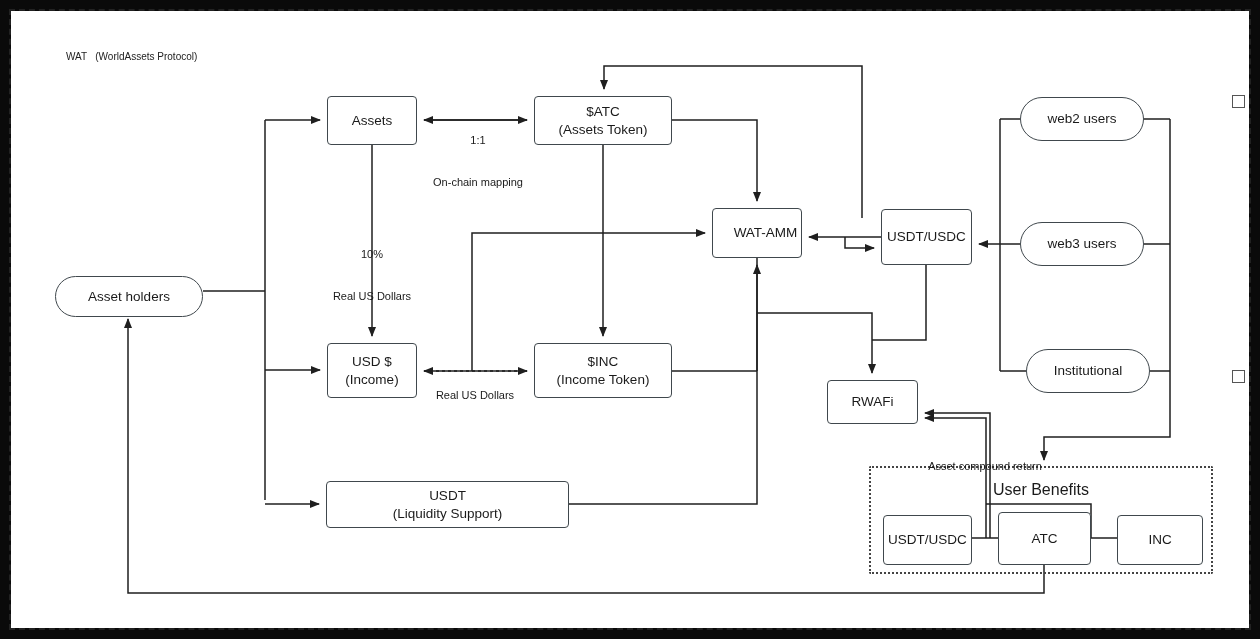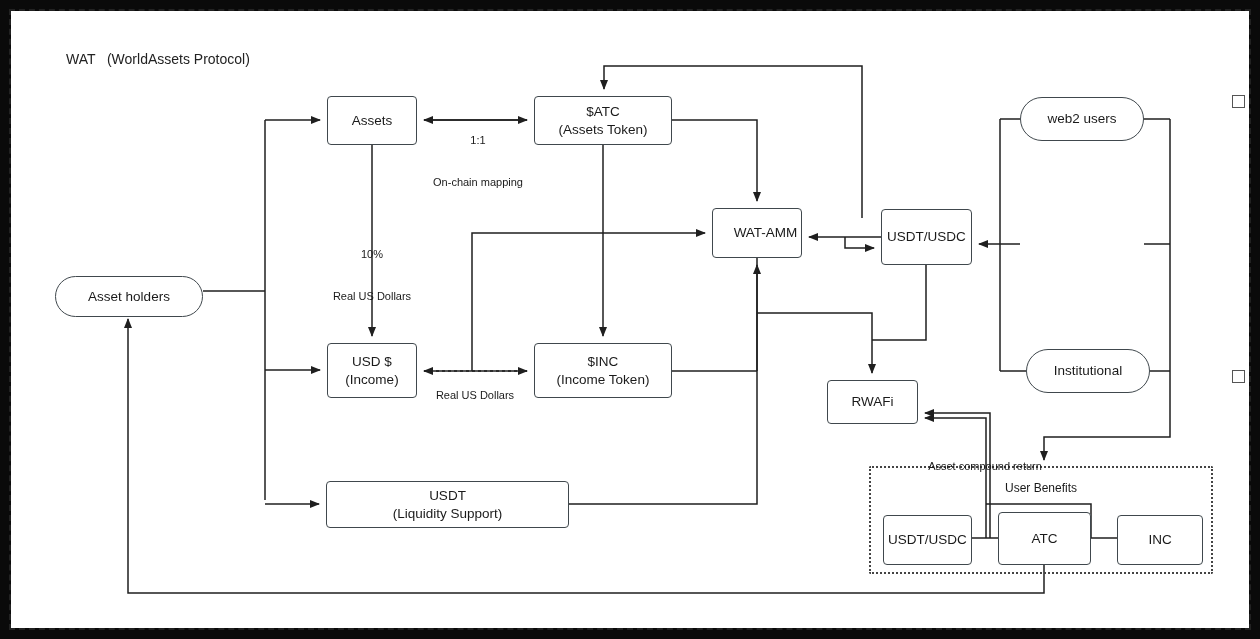--- a/index.html
+++ b/index.html
@@ -14,26 +14,26 @@
 
   #canvas{position:absolute;left:0;top:0;width:1260px;height:639px;z-index:10;}
 
   .node{position:absolute;box-sizing:border-box;background:#fff;border:1.4px solid #40484d;
         display:flex;align-items:center;justify-content:center;text-align:center;
         font-size:13.5px;color:#1a1a1a;line-height:1.32;z-index:20;}
   .node.rect{border-radius:4px;}
   .node.pill{border-radius:24px;}
   .node .l2{display:block;}
 
-  #title{position:absolute;left:66px;top:51px;font-size:14px;color:#222;z-index:25;white-space:pre;}
+  #title{position:absolute;left:66px;top:51px;font-size:10px;color:#222;z-index:25;white-space:pre;}
 
   #benefits{position:absolute;left:869px;top:466px;width:344px;height:108px;
             border:2px dotted #444;box-sizing:border-box;border-radius:2px;z-index:12;background:transparent;}
   #benefits-title{position:absolute;left:869px;top:481px;width:344px;text-align:center;
-            font-size:12px;color:#1a1a1a;z-index:25;}
+            font-size:16px;color:#1a1a1a;z-index:25;}
 
   .elabel{position:absolute;font-size:11px;color:#1a1a1a;text-align:center;line-height:1.3;z-index:30;
           background:transparent;white-space:pre;}
 </style>
 </head>
 <body>
 
 <div id="screen">
   <div id="frame"></div>
 
@@ -145,20 +145,23 @@
   </div>
 
   <div class="node rect" style="left:827px;top:380px;width:91px;height:44px;">
     <span><span>RWAFi</span></span>
   </div>
 
   <div class="node pill" style="left:1020px;top:97px;width:124px;height:44px;">
     <span><span>web2  users</span></span>
   </div>
 
+  <div class="node pill" style="left:1020px;top:222px;width:124px;height:44px;">
+    <span><span>web3  users</span></span>
+  </div>
 
   <div class="node pill" style="left:1026px;top:349px;width:124px;height:44px;">
     <span><span>Institutional</span></span>
   </div>
 
   <div class="node rect" style="left:883px;top:515px;width:89px;height:50px;">
     <span><span>USDT/USDC</span></span>
   </div>
 
   <div class="node rect" style="left:998px;top:512px;width:93px;height:53px;">

